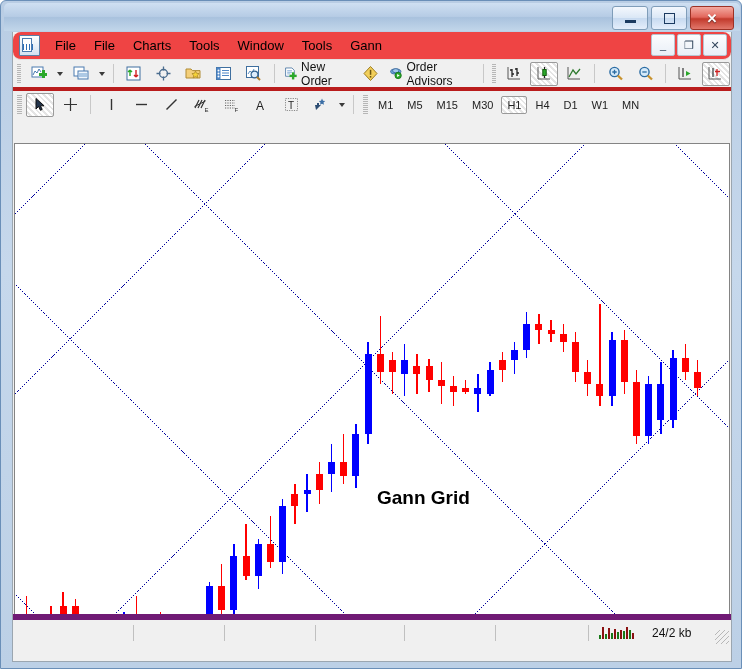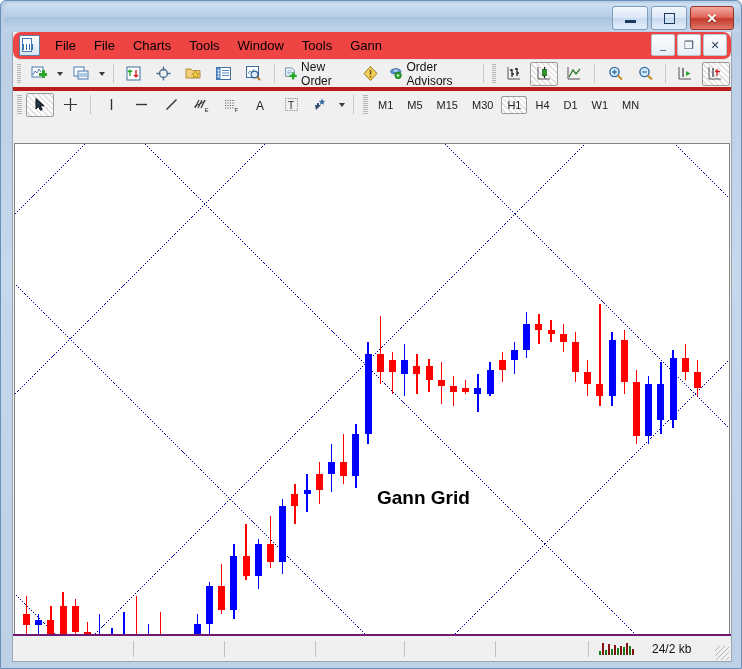--- a/index.html
+++ b/index.html
@@ -73,22 +73,22 @@
 
   
   .chart-wrap{position:absolute;left:0;right:0;top:111px;bottom:26px;background:#f0f0f0;padding:0 16px 2px 2px;box-sizing:border-box;}
   .chart{position:absolute;left:1px;top:0;width:716px;height:100%;background:#fff;
          border:1px solid #848484;box-sizing:border-box;overflow:hidden;}
   .chart svg{display:block;}
   .gann-label{position:absolute;font-weight:bold;font-size:19px;color:#000;
               white-space:nowrap;}
 
   
-  .statusbar{position:absolute;left:0;right:0;bottom:0;height:25px;background:#f0f0f0;
-             border-top:2px solid #701a75;display:flex;align-items:center;}
+  .statusbar{position:absolute;left:0;right:0;bottom:16px;height:25px;background:#f0f0f0;
+             border-top:6px solid #701a75;display:flex;align-items:center;}
   .st-cell{height:16px;border-right:1px solid #c0c0c0;}
   .traffic{display:flex;align-items:flex-end;gap:1px;height:13px;margin-left:10px;}
   .traffic i{display:block;width:2px;}
   .kb{font-size:12px;color:#111;margin-left:18px;}
   .resize-grip{position:absolute;right:2px;bottom:1px;width:14px;height:14px;
     background:
       linear-gradient(135deg,transparent 45%,#a9a9a9 45%,#a9a9a9 55%,transparent 55%) 0 0/5px 5px repeat;
     opacity:.8;}
 </style>
 </head>

